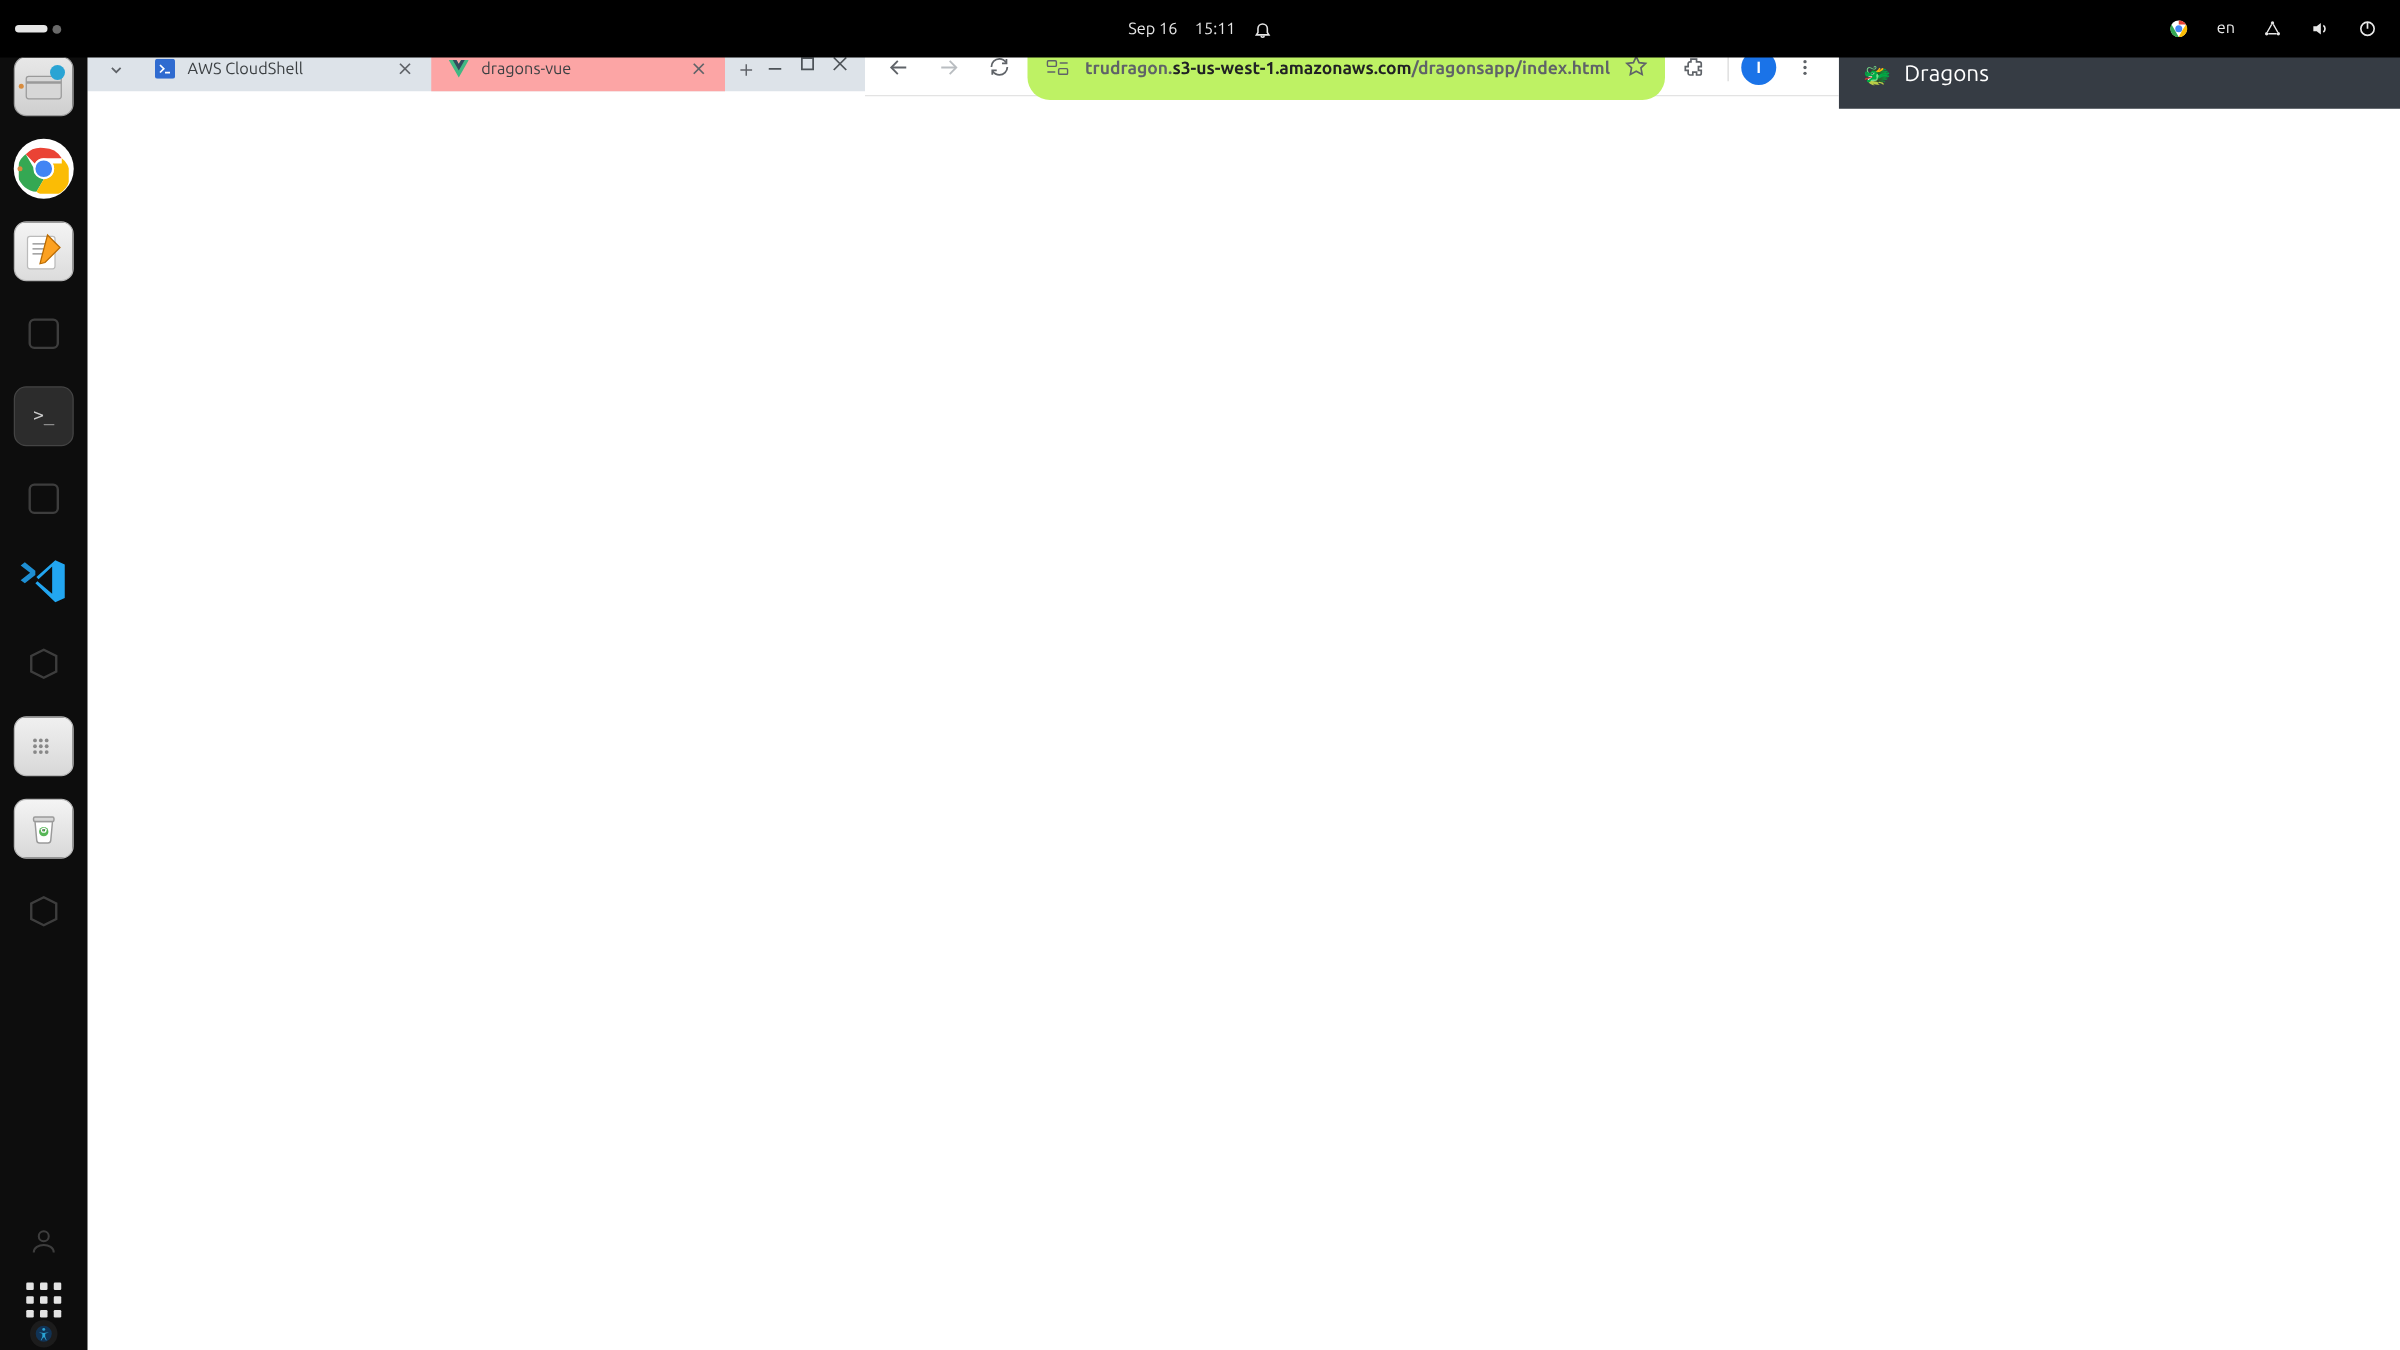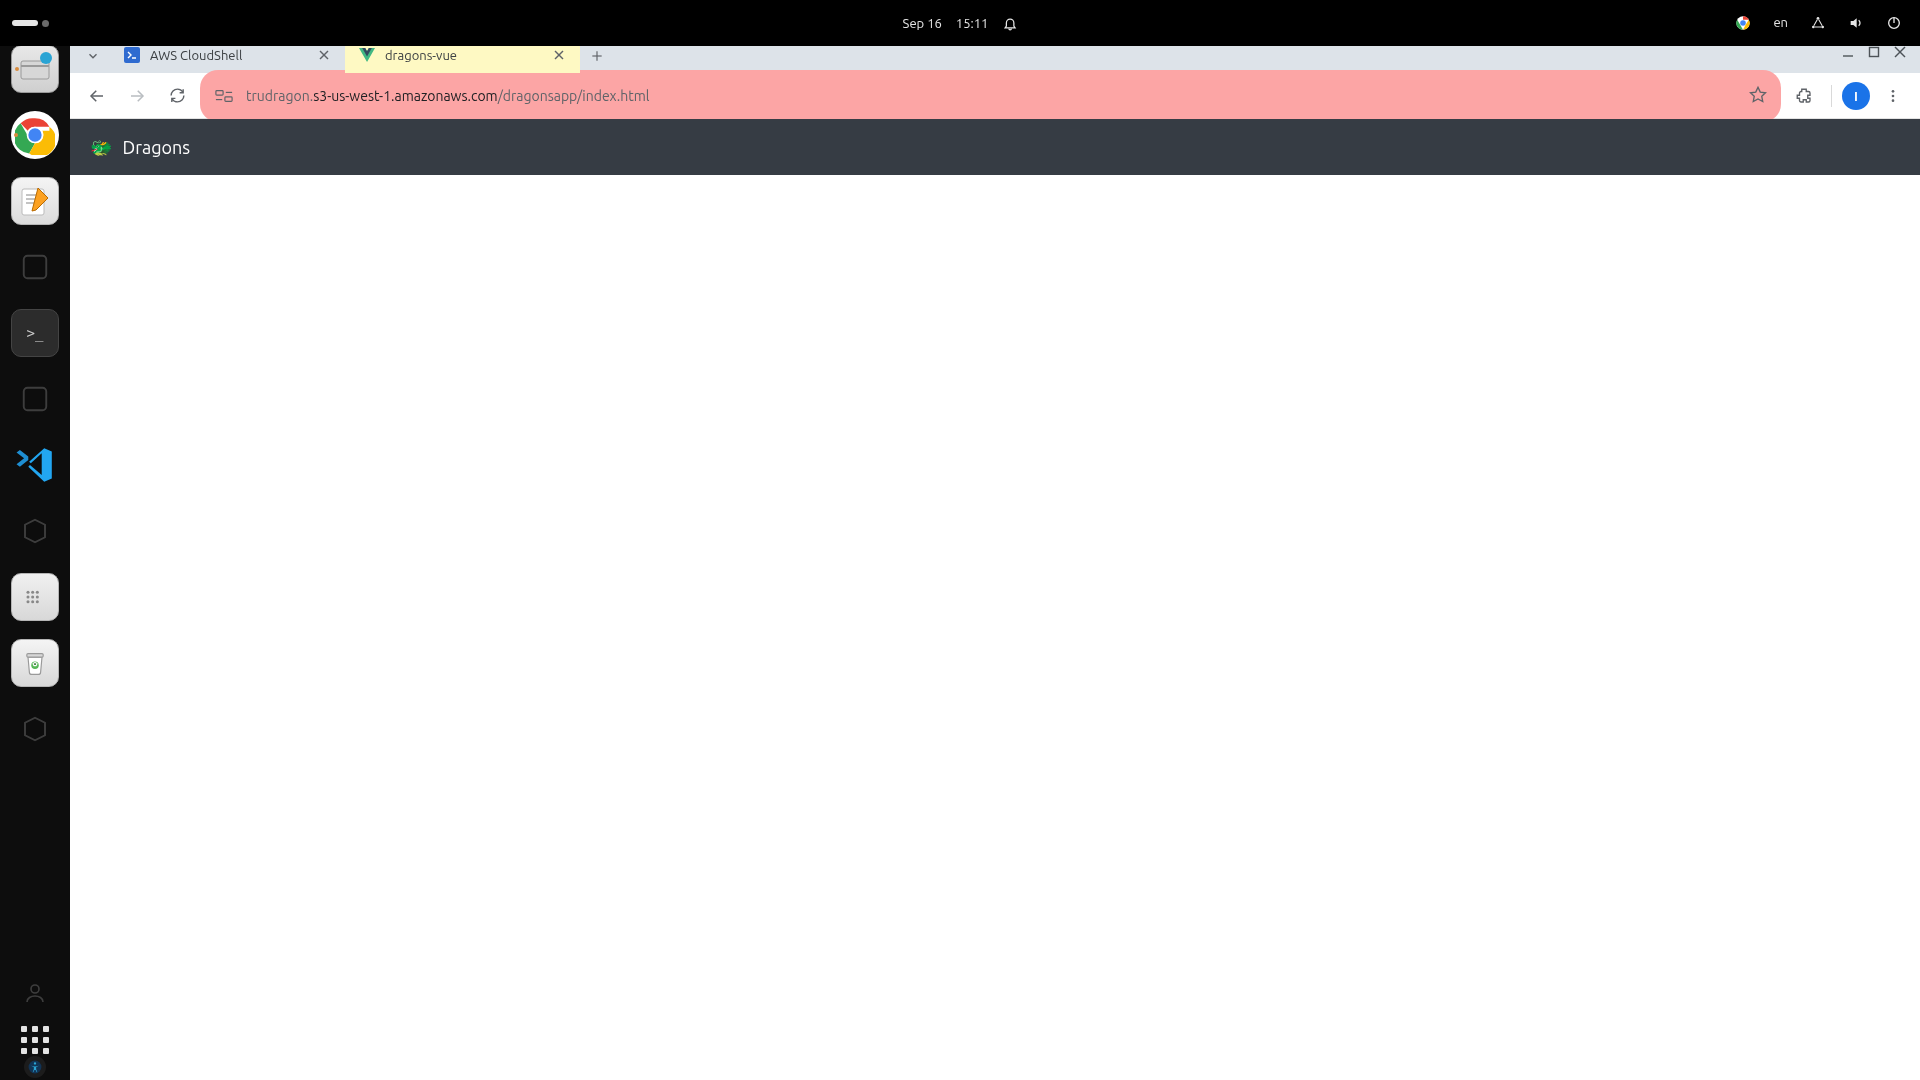--- a/index.html
+++ b/index.html
@@ -35,38 +35,38 @@
 .dock .dotfile { background:linear-gradient(#f0f0f0,#d8d8d8); border:1px solid #b5b5b5; }
 .dock .trash   { background:linear-gradient(#f4f4f4,#d8d8d8); border:1px solid #b5b5b5; }
 .dock .faded   { opacity:.28; }
 .dock .spacer  { flex:1; }
 .dock .grid9   { width:28px; height:28px; display:grid; grid-template-columns:repeat(3,6px); grid-template-rows:repeat(3,6px); gap:5px; margin-bottom:26px;}
 .dock .grid9 span{ background:#e3e3e3; border-radius:1px; }
 .dock .user-badge{ position:absolute; bottom:2px; left:50%; transform:translateX(-50%); width:22px; height:22px; border-radius:50%; background:#1c1c1c; display:flex; align-items:center; justify-content:center; }
 .dock .running { position:absolute; left:3px; top:50%; transform:translateY(-50%); width:4px; height:4px; border-radius:50%; background:#d88c3e; }
 
 
-.chrome-window { position:absolute; top:31px; left:70px; right:0; bottom:0; background:#fff; display:flex; flex-direction:column; }
+.chrome-window { position:absolute; top:31px; left:70px; right:0; bottom:0; background:#fff; display:flex; flex-direction:row; }
 
 
 .tabstrip { height:42px; background:#dde3e9; display:flex; align-items:flex-end; padding-left:6px; }
 .search-tabs { width:34px; height:34px; display:flex; align-items:center; justify-content:center; color:#4d5358; border-radius:8px; }
 .tab { height:36px; display:flex; align-items:center; gap:10px; padding:0 12px 0 14px; font-size:13px; color:#3c4043; border-radius:10px 10px 0 0; min-width:235px; position:relative; }
 .tab.inactive { background:transparent; }
-.tab.active   { background:#fef9c3; }
+.tab.active   { background:#fca5a5; }
 .tab .favicon { width:16px; height:16px; display:flex; align-items:center; justify-content:center; }
 .tab .close   { margin-left:auto; width:18px; height:18px; display:flex; align-items:center; justify-content:center; color:#5f6368; border-radius:50%; }
 .newtab { width:34px; height:34px; display:flex; align-items:center; justify-content:center; color:#5f6368; }
 .window-controls{ margin-left:auto; display:flex; gap:14px; padding-right:14px; align-items:center; height:100%; color:#4d5358; }
 
 
 .toolbar { height:46px; background:#fff; display:flex; align-items:center; padding:0 10px; gap:6px; border-bottom:1px solid #e3e3e3; }
 .tool-btn { width:34px; height:34px; display:flex; align-items:center; justify-content:center; color:#5f6368; border-radius:50%; }
 .tool-btn.disabled{ color:#b9bdc1; }
-.omnibox { flex:1; height:52px; background:#fca5a5; border-radius:18px; display:flex; align-items:center; padding:0 14px; gap:12px; color:#3c4043; font-size:14px; }
+.omnibox { flex:1; height:52px; background:#bef264; border-radius:18px; display:flex; align-items:center; padding:0 14px; gap:12px; color:#3c4043; font-size:14px;font-weight:bold; }
 .omnibox .site-chip{ width:20px; height:16px; display:flex; align-items:center; justify-content:center; }
 .omnibox .url { white-space:nowrap; }
 .omnibox .url .muted{ color:#5f6368; }
 .omnibox .url .strong{ color:#202124; }
 .omnibox .star{ margin-left:auto; color:#5f6368; }
 .avatar { width:28px; height:28px; border-radius:50%; background:#1a73e8; color:#fff; display:flex; align-items:center; justify-content:center; font-size:13px; font-weight:700; }
 .vline { width:1px; height:22px; background:#d9d9d9; margin:0 4px; }
 
 
 .page { flex:1; background:#fff; overflow:auto; }

